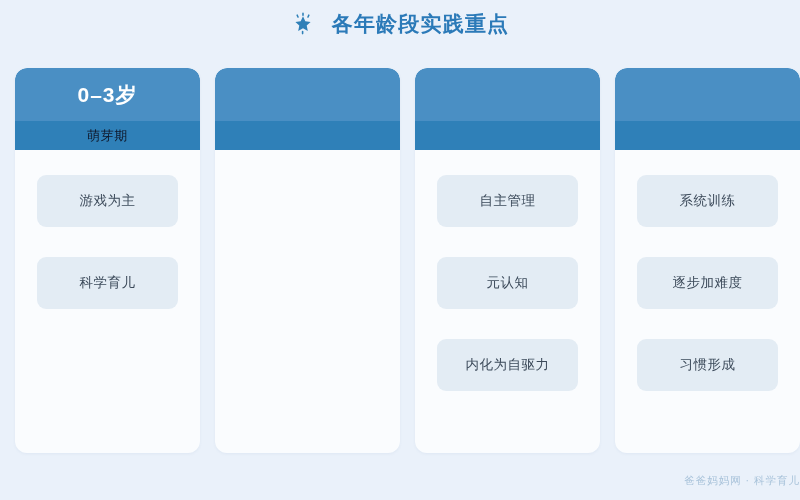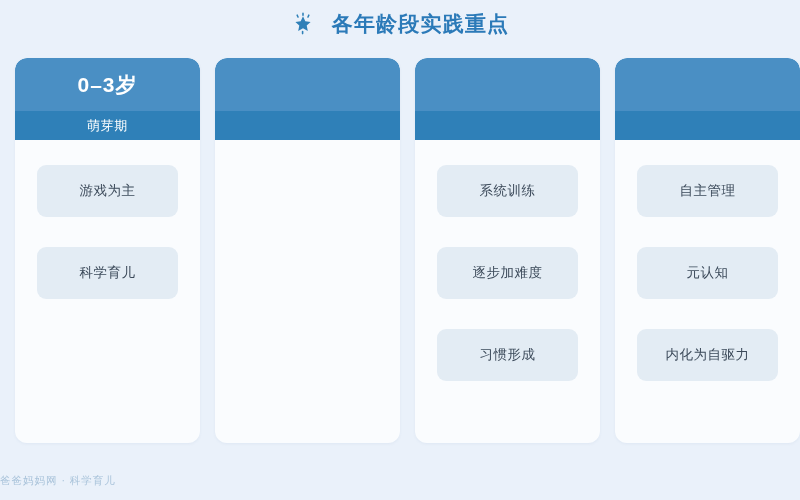--- a/index.html
+++ b/index.html
@@ -35,21 +35,21 @@
     font-weight: bold;
     color: #2b7ab8;
     letter-spacing: 1.2px;
     line-height: 1;
     white-space: nowrap;
   }
 
   
   .cards {
     position: absolute;
-    top: 58px;
+    top: 68px;
     left: 15px;
     right: 0;
     display: flex;
     gap: 15px;
     align-items: flex-start;
   }
   .card {
     width: 185px;
     flex: 0 0 185px;
     background: #fafcfe;
@@ -81,21 +81,21 @@
     white-space: nowrap;
   }
   .head-bottom {
     background: #2f80b8;
     height: 29px;
     display: flex;
     align-items: center;
     justify-content: center;
   }
   .head-sub {
-    color: #ffffff;
+    color: #0f172a;
     font-size: 13px;
     line-height: 1;
     letter-spacing: 0.6px;
     white-space: nowrap;
   }
 
   .card-body {
     padding: 25px 22px 0 22px;
     display: flex;
     flex-direction: column;
@@ -116,21 +116,21 @@
     letter-spacing: 0.5px;
     white-space: nowrap;
   }
 
   
   .footer {
     position: absolute;
     left: 0;
     right: 0;
     bottom: 12px;
-    text-align: left;
+    text-align: right;
   }
   .footer-text {
     font-size: 10.5px;
     color: #a9c3da;
     letter-spacing: 1px;
   }
 </style>
 </head>
 <body>
 
@@ -178,49 +178,49 @@
     <div class="card-head">
       <div class="head-top">
         <div class="head-title"></div>
       </div>
       <div class="head-bottom">
         <div class="head-sub"></div>
       </div>
     </div>
     <div class="card-body">
       <div class="pill">
+        <span class="pill-label">自主管理</span>
+      </div>
+      <div class="pill">
+        <span class="pill-label">元认知</span>
+      </div>
+      <div class="pill">
+        <span class="pill-label">内化为自驱力</span>
+      </div>
+    </div>
+  </div>
+
+  <div class="card">
+    <div class="card-head">
+      <div class="head-top">
+        <div class="head-title"></div>
+      </div>
+      <div class="head-bottom">
+        <div class="head-sub"></div>
+      </div>
+    </div>
+    <div class="card-body">
+      <div class="pill">
         <span class="pill-label">系统训练</span>
       </div>
       <div class="pill">
         <span class="pill-label">逐步加难度</span>
       </div>
       <div class="pill">
         <span class="pill-label">习惯形成</span>
-      </div>
-    </div>
-  </div>
-
-  <div class="card">
-    <div class="card-head">
-      <div class="head-top">
-        <div class="head-title"></div>
-      </div>
-      <div class="head-bottom">
-        <div class="head-sub"></div>
-      </div>
-    </div>
-    <div class="card-body">
-      <div class="pill">
-        <span class="pill-label">自主管理</span>
-      </div>
-      <div class="pill">
-        <span class="pill-label">元认知</span>
-      </div>
-      <div class="pill">
-        <span class="pill-label">内化为自驱力</span>
       </div>
     </div>
   </div>
 
 </div>
 
 <div class="footer">
   <span class="footer-text">爸爸妈妈网 · 科学育儿</span>
 </div>
 

